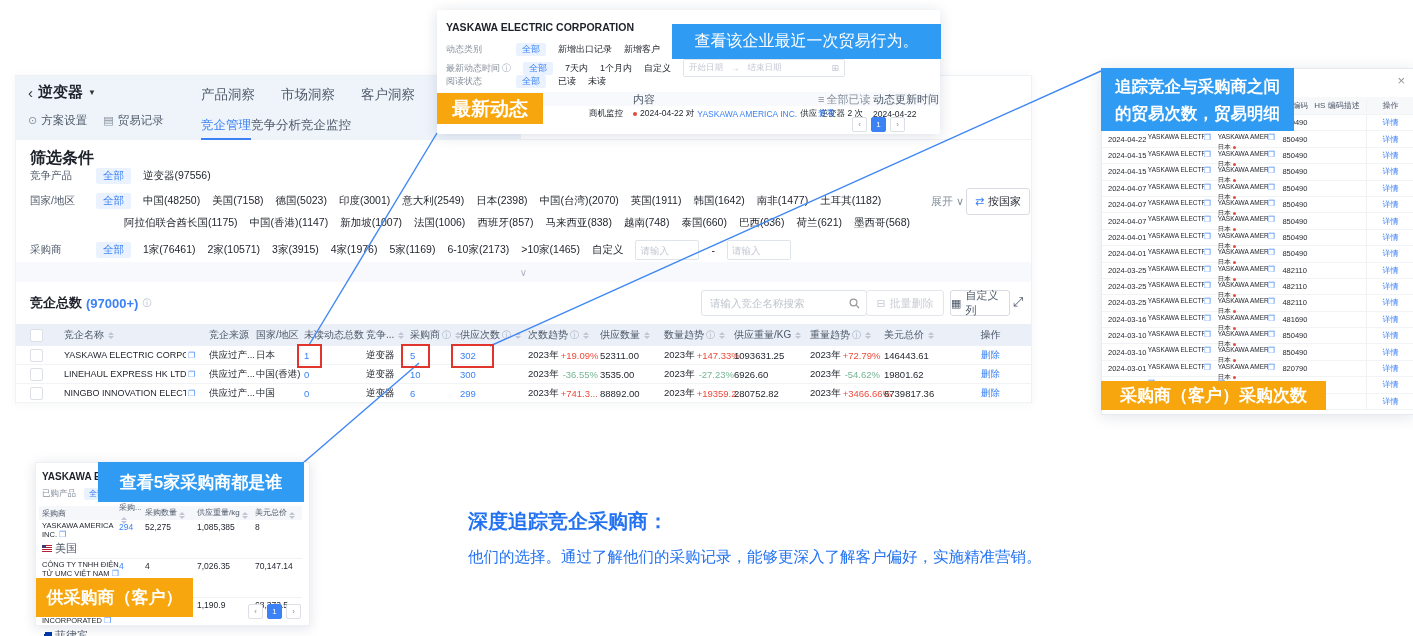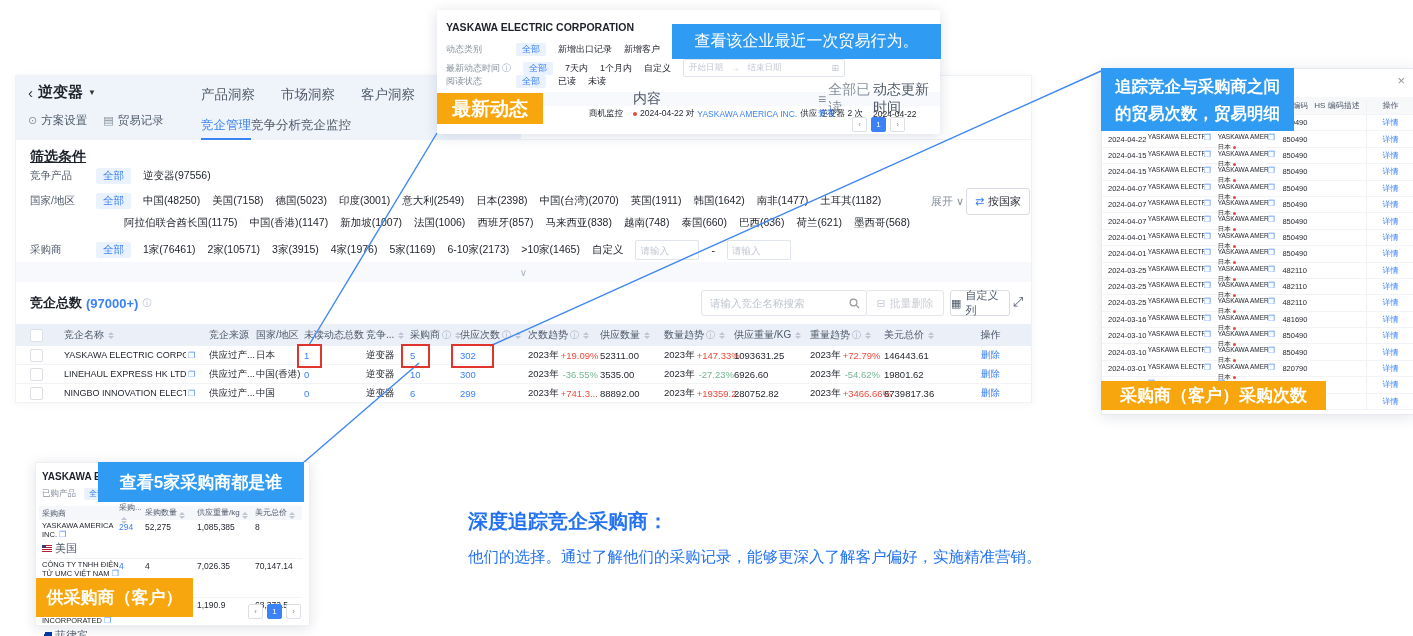--- a/index.html
+++ b/index.html
@@ -22,21 +22,21 @@
   .mc-toolsrow{position:absolute;left:12px;top:37px;display:flex;gap:16px;font-size:11.5px;color:var(--sub);}
   .tool{display:flex;align-items:center;gap:4px;cursor:pointer;}
   .ticon{font-size:11px;color:var(--gray);}
   .mc-tabs{position:absolute;left:185px;top:10px;display:flex;gap:26px;font-size:13.5px;color:var(--sub);}
   .mc-tabs .tab{padding-bottom:7px;cursor:pointer;}
   .mc-tabs .tab.active{color:var(--txt);font-weight:bold;border-bottom:2px solid var(--blue);}
   .mc-subtabs{position:absolute;left:185px;top:41px;display:flex;font-size:12.5px;color:var(--sub);}
   .mc-subtabs .tab{padding-bottom:4px;cursor:pointer;}
   .mc-subtabs .tab.active{color:var(--blue);border-bottom:2px solid var(--blue);}
 
-  .mc-ftitle{position:absolute;left:14px;top:72px;font-size:14px;font-weight:bold;text-decoration:underline;}
+  .mc-ftitle{position:absolute;left:14px;top:72px;font-size:16px;font-weight:bold;}
   .frow{position:absolute;display:flex;align-items:center;gap:12px;font-size:10.5px;color:var(--txt);white-space:nowrap;}
   .flabel{color:var(--sub);width:54px;}
   .chip{color:var(--blue);background:#eaf2ff;border-radius:2px;padding:1px 7px;font-size:10.5px;cursor:pointer;}
   .f-item{cursor:pointer;}
   .f-wrap{display:flex;gap:12px;}
   .mini-input{width:54px;height:18px;border:1px solid #dfe3ea;border-radius:2px;font-size:9.5px;
     padding:0 4px;color:#333;font-family:inherit;}
   .mini-input::placeholder{color:#c3c8d2;}
   .expand{position:absolute;left:915px;top:118px;font-size:11px;color:var(--gray);cursor:pointer;}
   .bycountry{position:absolute;left:950px;top:112px;width:62px;height:25px;border:1px solid #d9dce3;
@@ -85,21 +85,21 @@
   .activity-popup{position:absolute;left:437px;top:10px;width:503px;height:124px;background:#fff;
     border-radius:2px;box-shadow:0 2px 14px rgba(20,40,80,.15);z-index:10;}
   .ap-title{position:absolute;left:9px;top:11px;font-size:10.5px;font-weight:bold;}
   .ap-row{position:absolute;left:9px;display:flex;align-items:center;gap:12px;font-size:9px;color:var(--txt);white-space:nowrap;}
   .ap-label{color:var(--gray);min-width:58px;display:flex;align-items:center;gap:2px;}
   .ap-chip{color:var(--blue);background:#eaf2ff;border-radius:2px;padding:0 6px;font-size:9px;height:13px;line-height:13px;cursor:pointer;}
   .ap-date{width:150px;height:16px;border:1px solid #dfe3ea;border-radius:2px;display:flex;align-items:center;
     padding:0 5px;gap:8px;color:#c3c8d2;font-size:8.5px;}
   .ap-date .cal{margin-left:auto;color:#c3c8d2;font-size:9px;}
   .ap-thead{position:absolute;left:0;top:82px;width:503px;height:14px;background:#f7f9fc;display:flex;
-    align-items:center;font-size:14px;color:var(--sub);}
+    align-items:center;font-size:11px;color:var(--sub);}
   .ap-trow{position:absolute;left:0;top:96px;width:503px;height:16px;display:flex;align-items:center;font-size:8.5px;}
   .apc0{width:196px;text-align:right;padding-right:10px;box-sizing:border-box;}
   .apc1{width:185px;display:flex;align-items:center;gap:3px;white-space:nowrap;overflow:visible;}
   .apc2{width:55px;display:flex;align-items:center;gap:2px;color:var(--gray);}
   .apc3{width:67px;}
   .reddot{width:4px;height:4px;border-radius:50%;background:#e24a3b;display:inline-block;flex:none;}
   .ap-pg{position:absolute;right:35px;top:107px;}
   .pg{display:flex;gap:4px;}
   .pg span{min-width:13px;height:13px;border:1px solid #dcdfe6;border-radius:2px;font-size:8px;
     display:flex;align-items:center;justify-content:center;color:var(--gray);background:#fff;cursor:pointer;}

